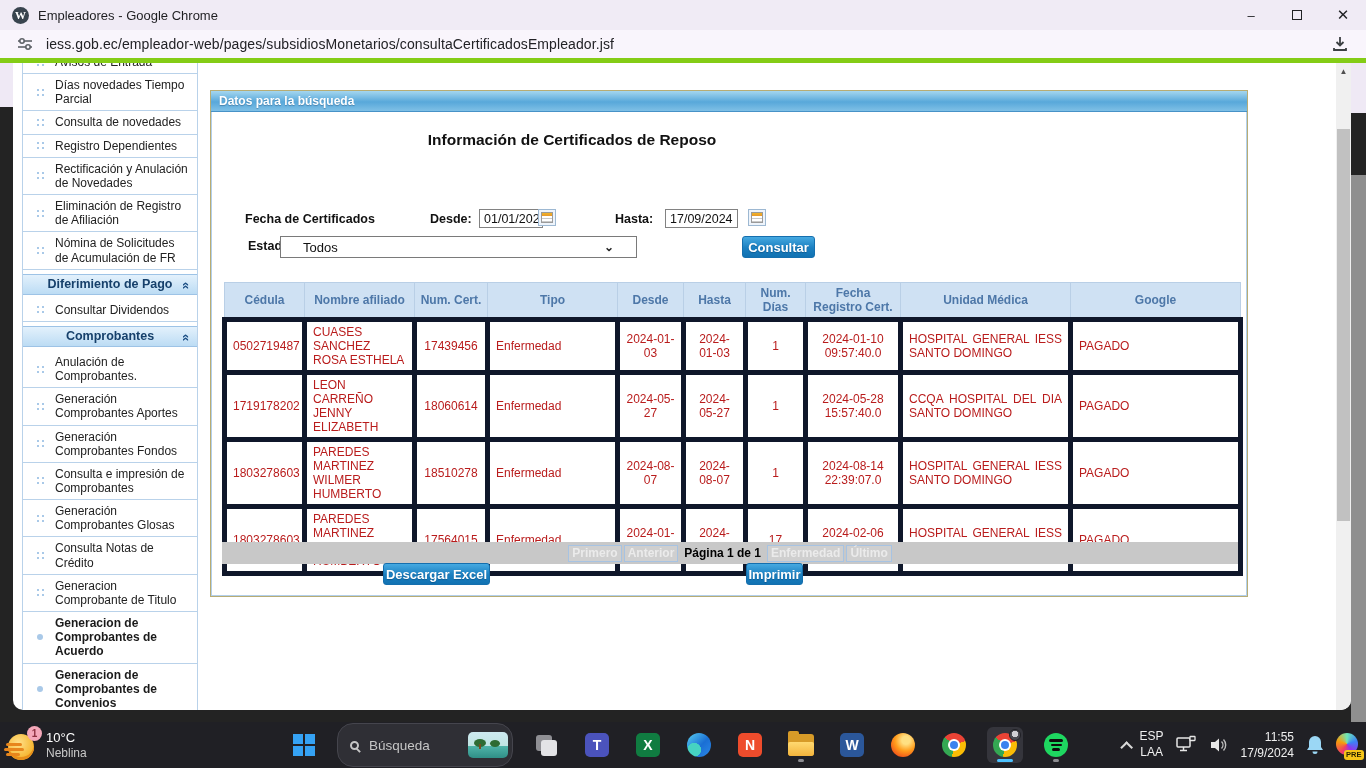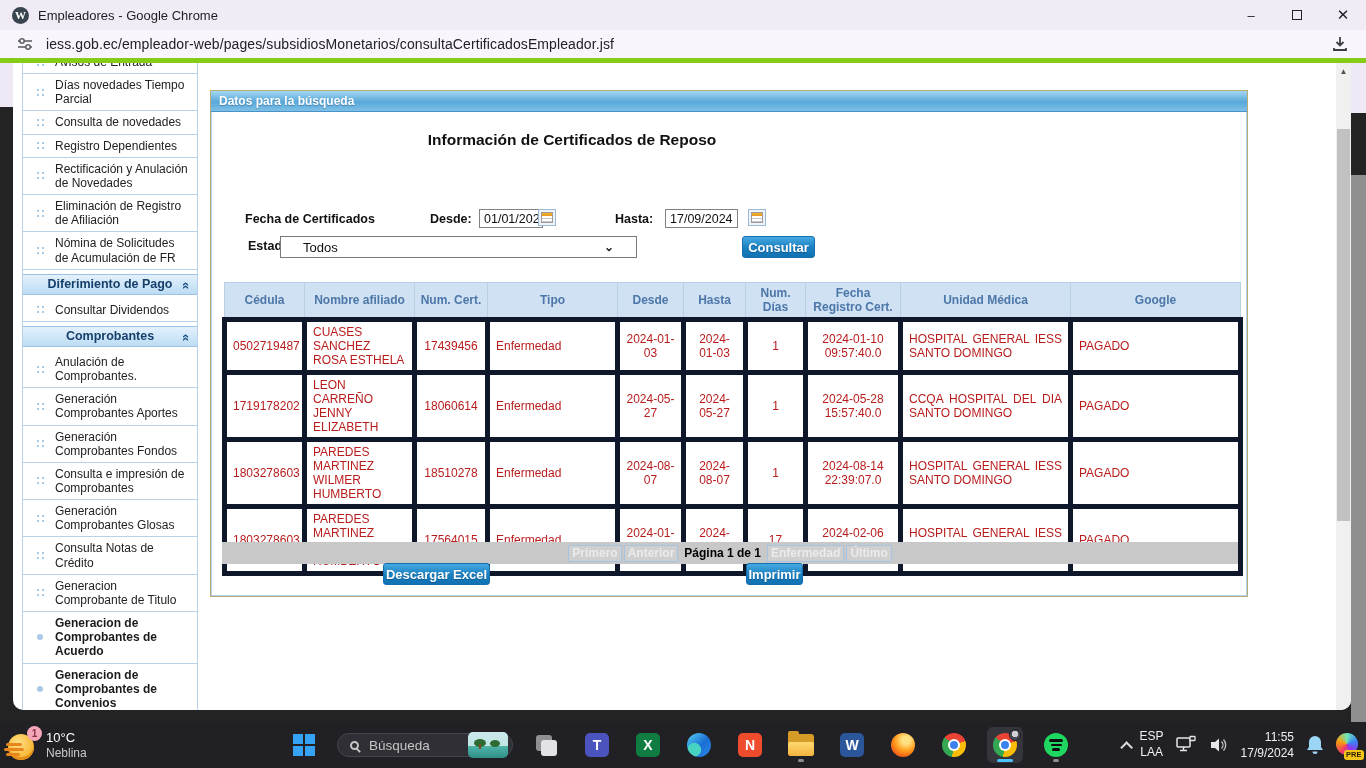--- a/index.html
+++ b/index.html
@@ -116,21 +116,21 @@
     border-radius:6px; cursor:pointer; }
   .rundot { position:absolute; bottom:1px; left:50%; transform:translateX(-50%);
     width:6px; height:3px; border-radius:2px; background:#8d8d92; }
   .runbar { position:absolute; bottom:1px; left:50%; transform:translateX(-50%);
     width:16px; height:3px; border-radius:2px; background:#4cc2ff; }
   .active-ico { background:#35353c; }
 
   .start-logo { width:22px; height:22px; display:grid; grid-template-columns:10px 10px; grid-template-rows:10px 10px; gap:2px; }
   .start-logo span { background:#35a2f4; }
 
-  .searchpill { width:176px; height:24px; border-radius:16px; background:#2f2f35; border:1px solid #45454d;
+  .searchpill { width:176px; height:44px; border-radius:16px; background:#2f2f35; border:1px solid #45454d;
     display:flex; align-items:center; padding:0 4px 0 12px; cursor:pointer; }
   .mag { width:9px; height:9px; border:2px solid #c6c6c6; border-radius:50%; position:relative; flex:0 0 9px; }
   .mag::after { content:""; position:absolute; width:2px; height:6px; background:#c6c6c6;
     bottom:-5px; right:-2px; transform:rotate(-45deg); }
   .search-txt { margin-left:10px; font-size:13.5px; color:#c6c6c6; }
   .island { margin-left:auto; width:40px; height:26px; border-radius:5px; position:relative; overflow:hidden;
     background:linear-gradient(180deg,#cde9ef 0%,#bfe4e2 55%,#4fb3a8 55%,#2f8f87 100%); }
   .island i { position:absolute; background:#2e6b33; border-radius:50%; }
   .island .t1 { width:12px; height:8px; left:6px; top:7px; }
   .island .t2 { width:10px; height:7px; left:22px; top:8px; }

